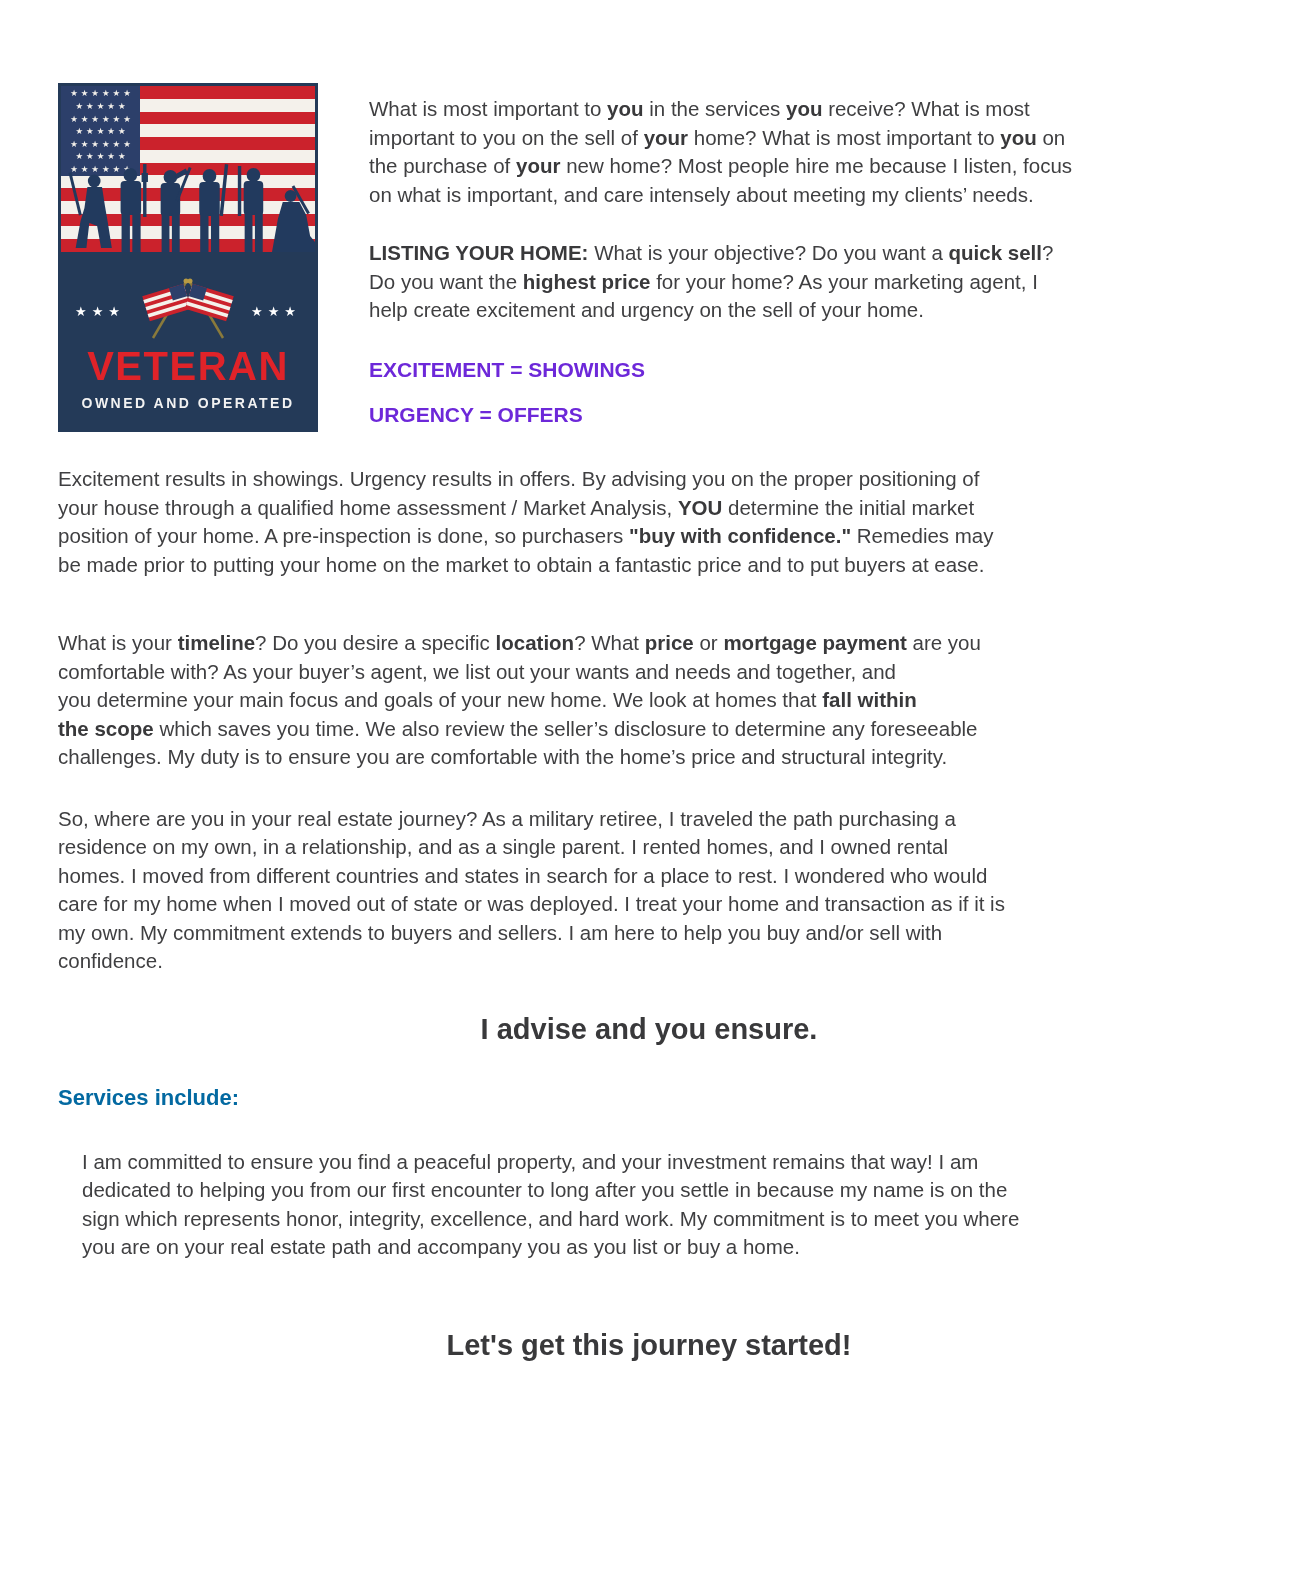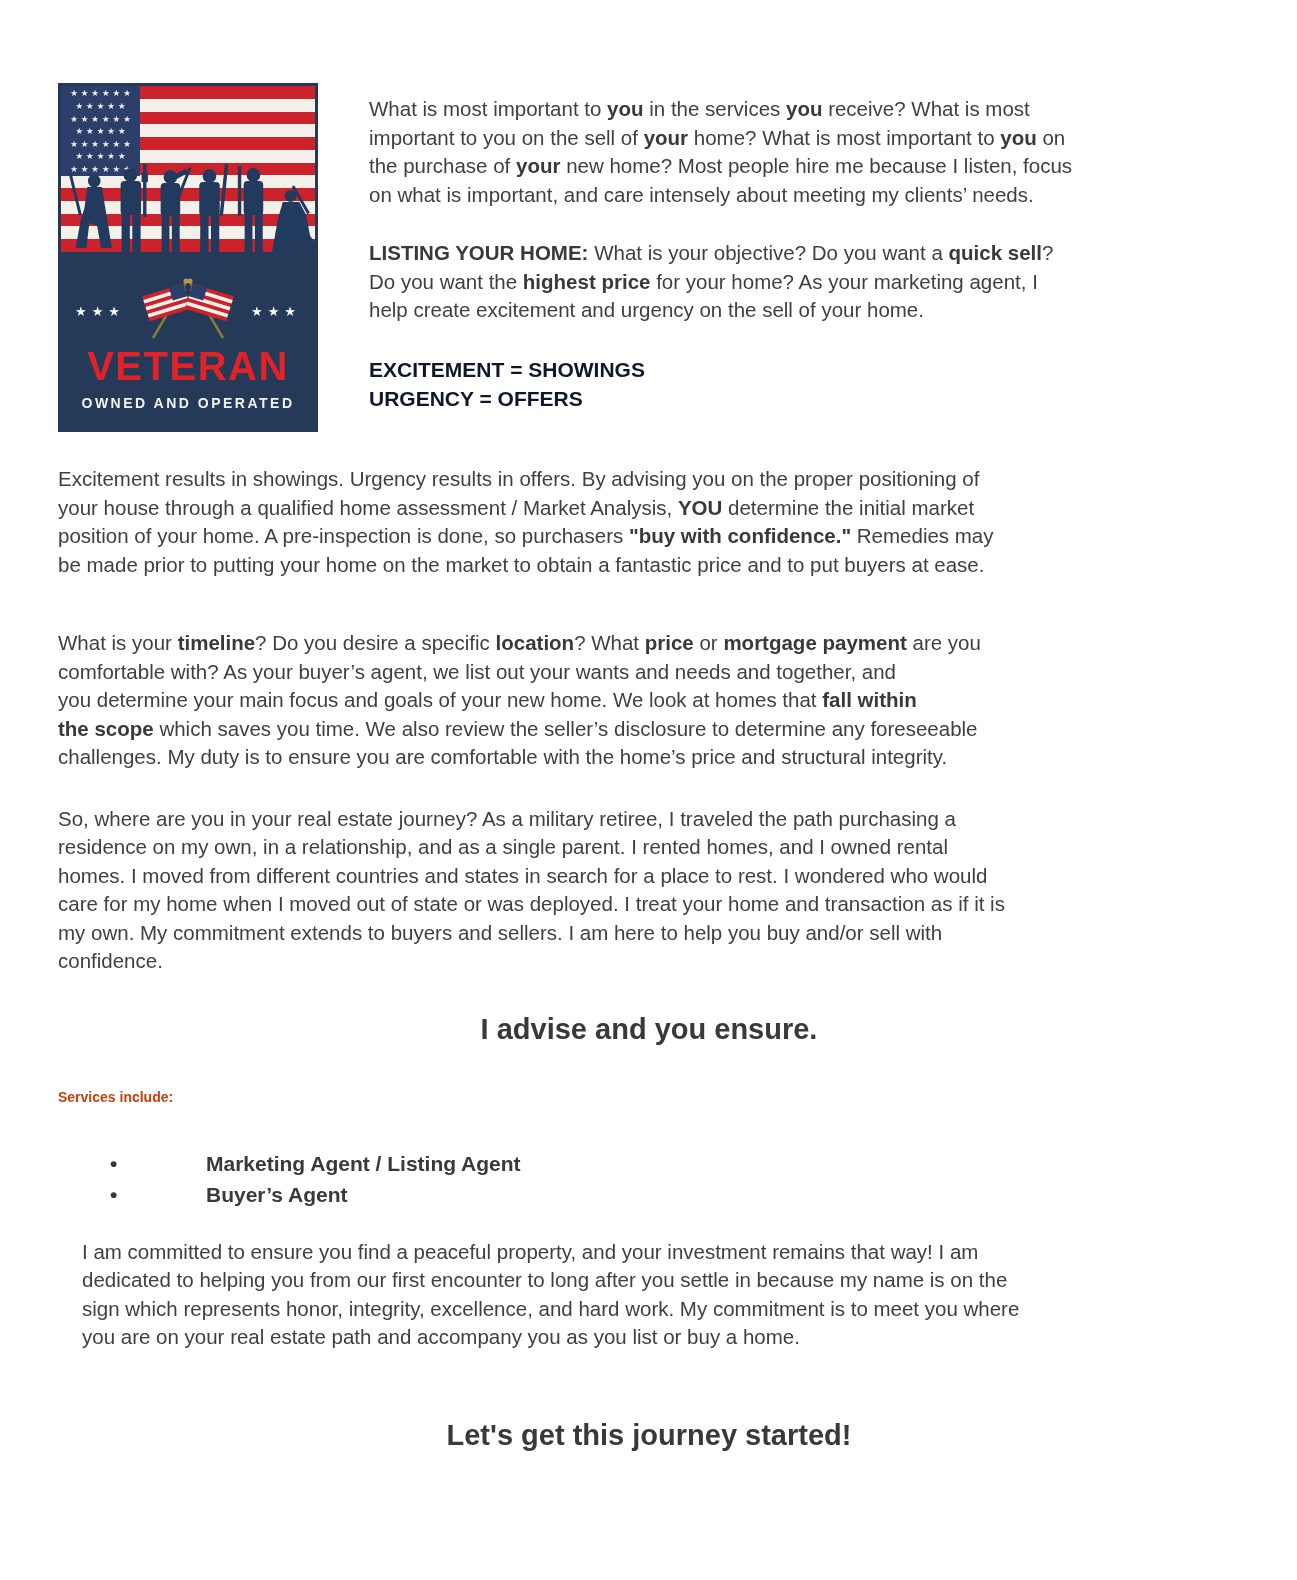--- a/index.html
+++ b/index.html
@@ -56,35 +56,35 @@
   }
 
   .intro { width:845px; padding-top:12px; }
   .intro .para { margin-bottom:30px; }
 
   
   .para {
     font-size:20.5px; line-height:28.5px; white-space:pre-line; color:#3f3f41;
   }
   b { font-weight:bold; color:#39393b; }
-  .eq { font-size:21px; line-height:29px; font-weight:bold; color:#0f172a; }
+  .eq { font-size:21px; line-height:29px; font-weight:bold; color:#6d28d9;margin-top:16px; }
 
   .body-para { margin-bottom:33px; }
   .mb34 { margin-bottom:50px; }
   .mb32 { }
 
   .h-mid {
     font-size:24px; line-height:33px; font-weight:bold; color:#39393b;
     text-align:center; margin-bottom:35px;
   }
   .h-big {
     font-size:29px; line-height:40px; font-weight:bold; color:#39393b;
     text-align:center; margin-bottom:34px;
   }
-  .services-label { font-size:14px; line-height:29px; font-weight:bold; color:#c2410c; margin-bottom:36px; }
+  .services-label { font-size:22px; line-height:29px; font-weight:bold; color:#0369a1; margin-bottom:36px; }
   .services { list-style:none; margin:0 0 28px 0; padding:0; }
   .services li {
     font-size:21px; line-height:31px; font-weight:bold; color:#39393b;
     padding-left:148px; position:relative;
   }
   .services li::before {
     content:"\2022"; position:absolute; left:52px; top:0;
     font-size:21px; line-height:31px;
   }
   .p-commitment { margin-bottom:63px;margin-left:24px; }
@@ -209,24 +209,20 @@
 residence on my own, in a relationship, and as a single parent. I rented homes, and I owned rental
 homes. I moved from different countries and states in search for a place to rest. I wondered who would
 care for my home when I moved out of state or was deployed. I treat your home and transaction as if it is
 my own. My commitment extends to buyers and sellers. I am here to help you buy and/or sell with
 confidence.</p>
 
   <h1 class="h-big">I advise and you ensure.</h1>
 
   <p class="services-label">Services include:</p>
 
-  <ul class="services">
-    <li>Marketing Agent / Listing Agent</li>
-    <li>Buyer’s Agent</li>
-  </ul>
 
   <p class="para body-para p-commitment">I am committed to ensure you find a peaceful property, and your investment remains that way! I am
 dedicated to helping you from our first encounter to long after you settle in because my name is on the
 sign which represents honor, integrity, excellence, and hard work. My commitment is to meet you where
 you are on your real estate path and accompany you as you list or buy a home.</p>
 
   <h1 class="h-big cta">Let's get this journey started!</h1>
 
 </div>
 

